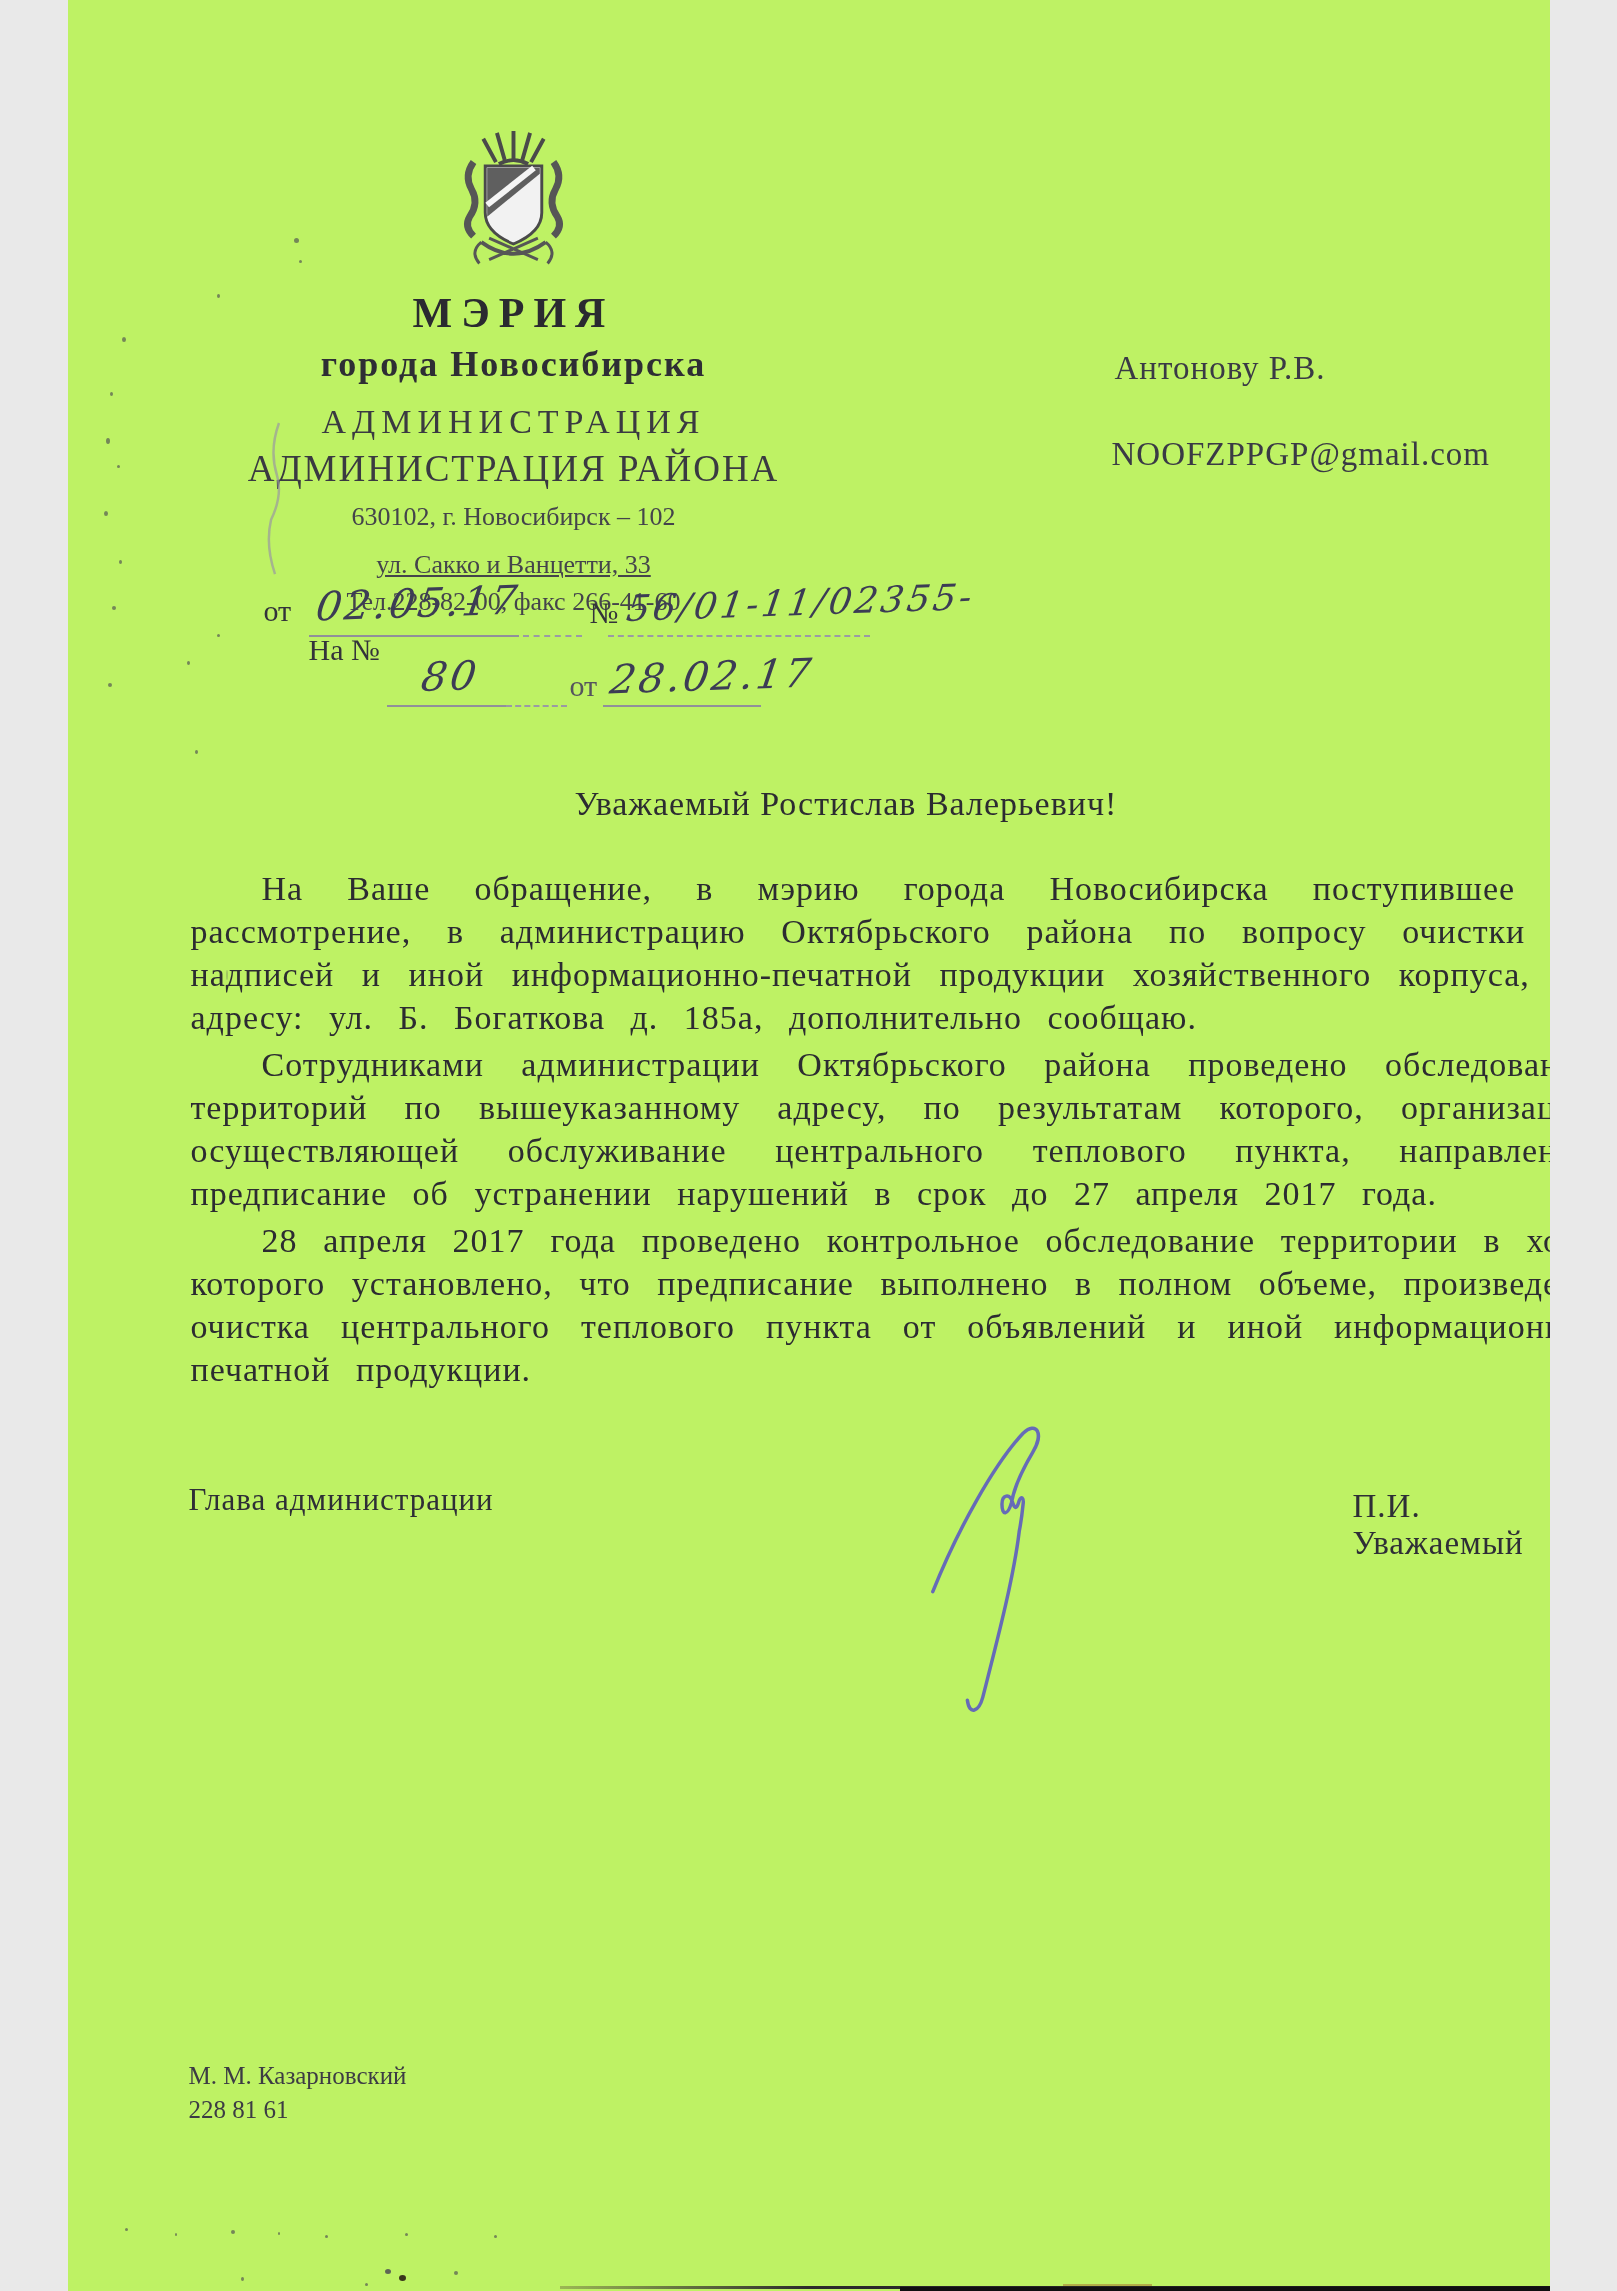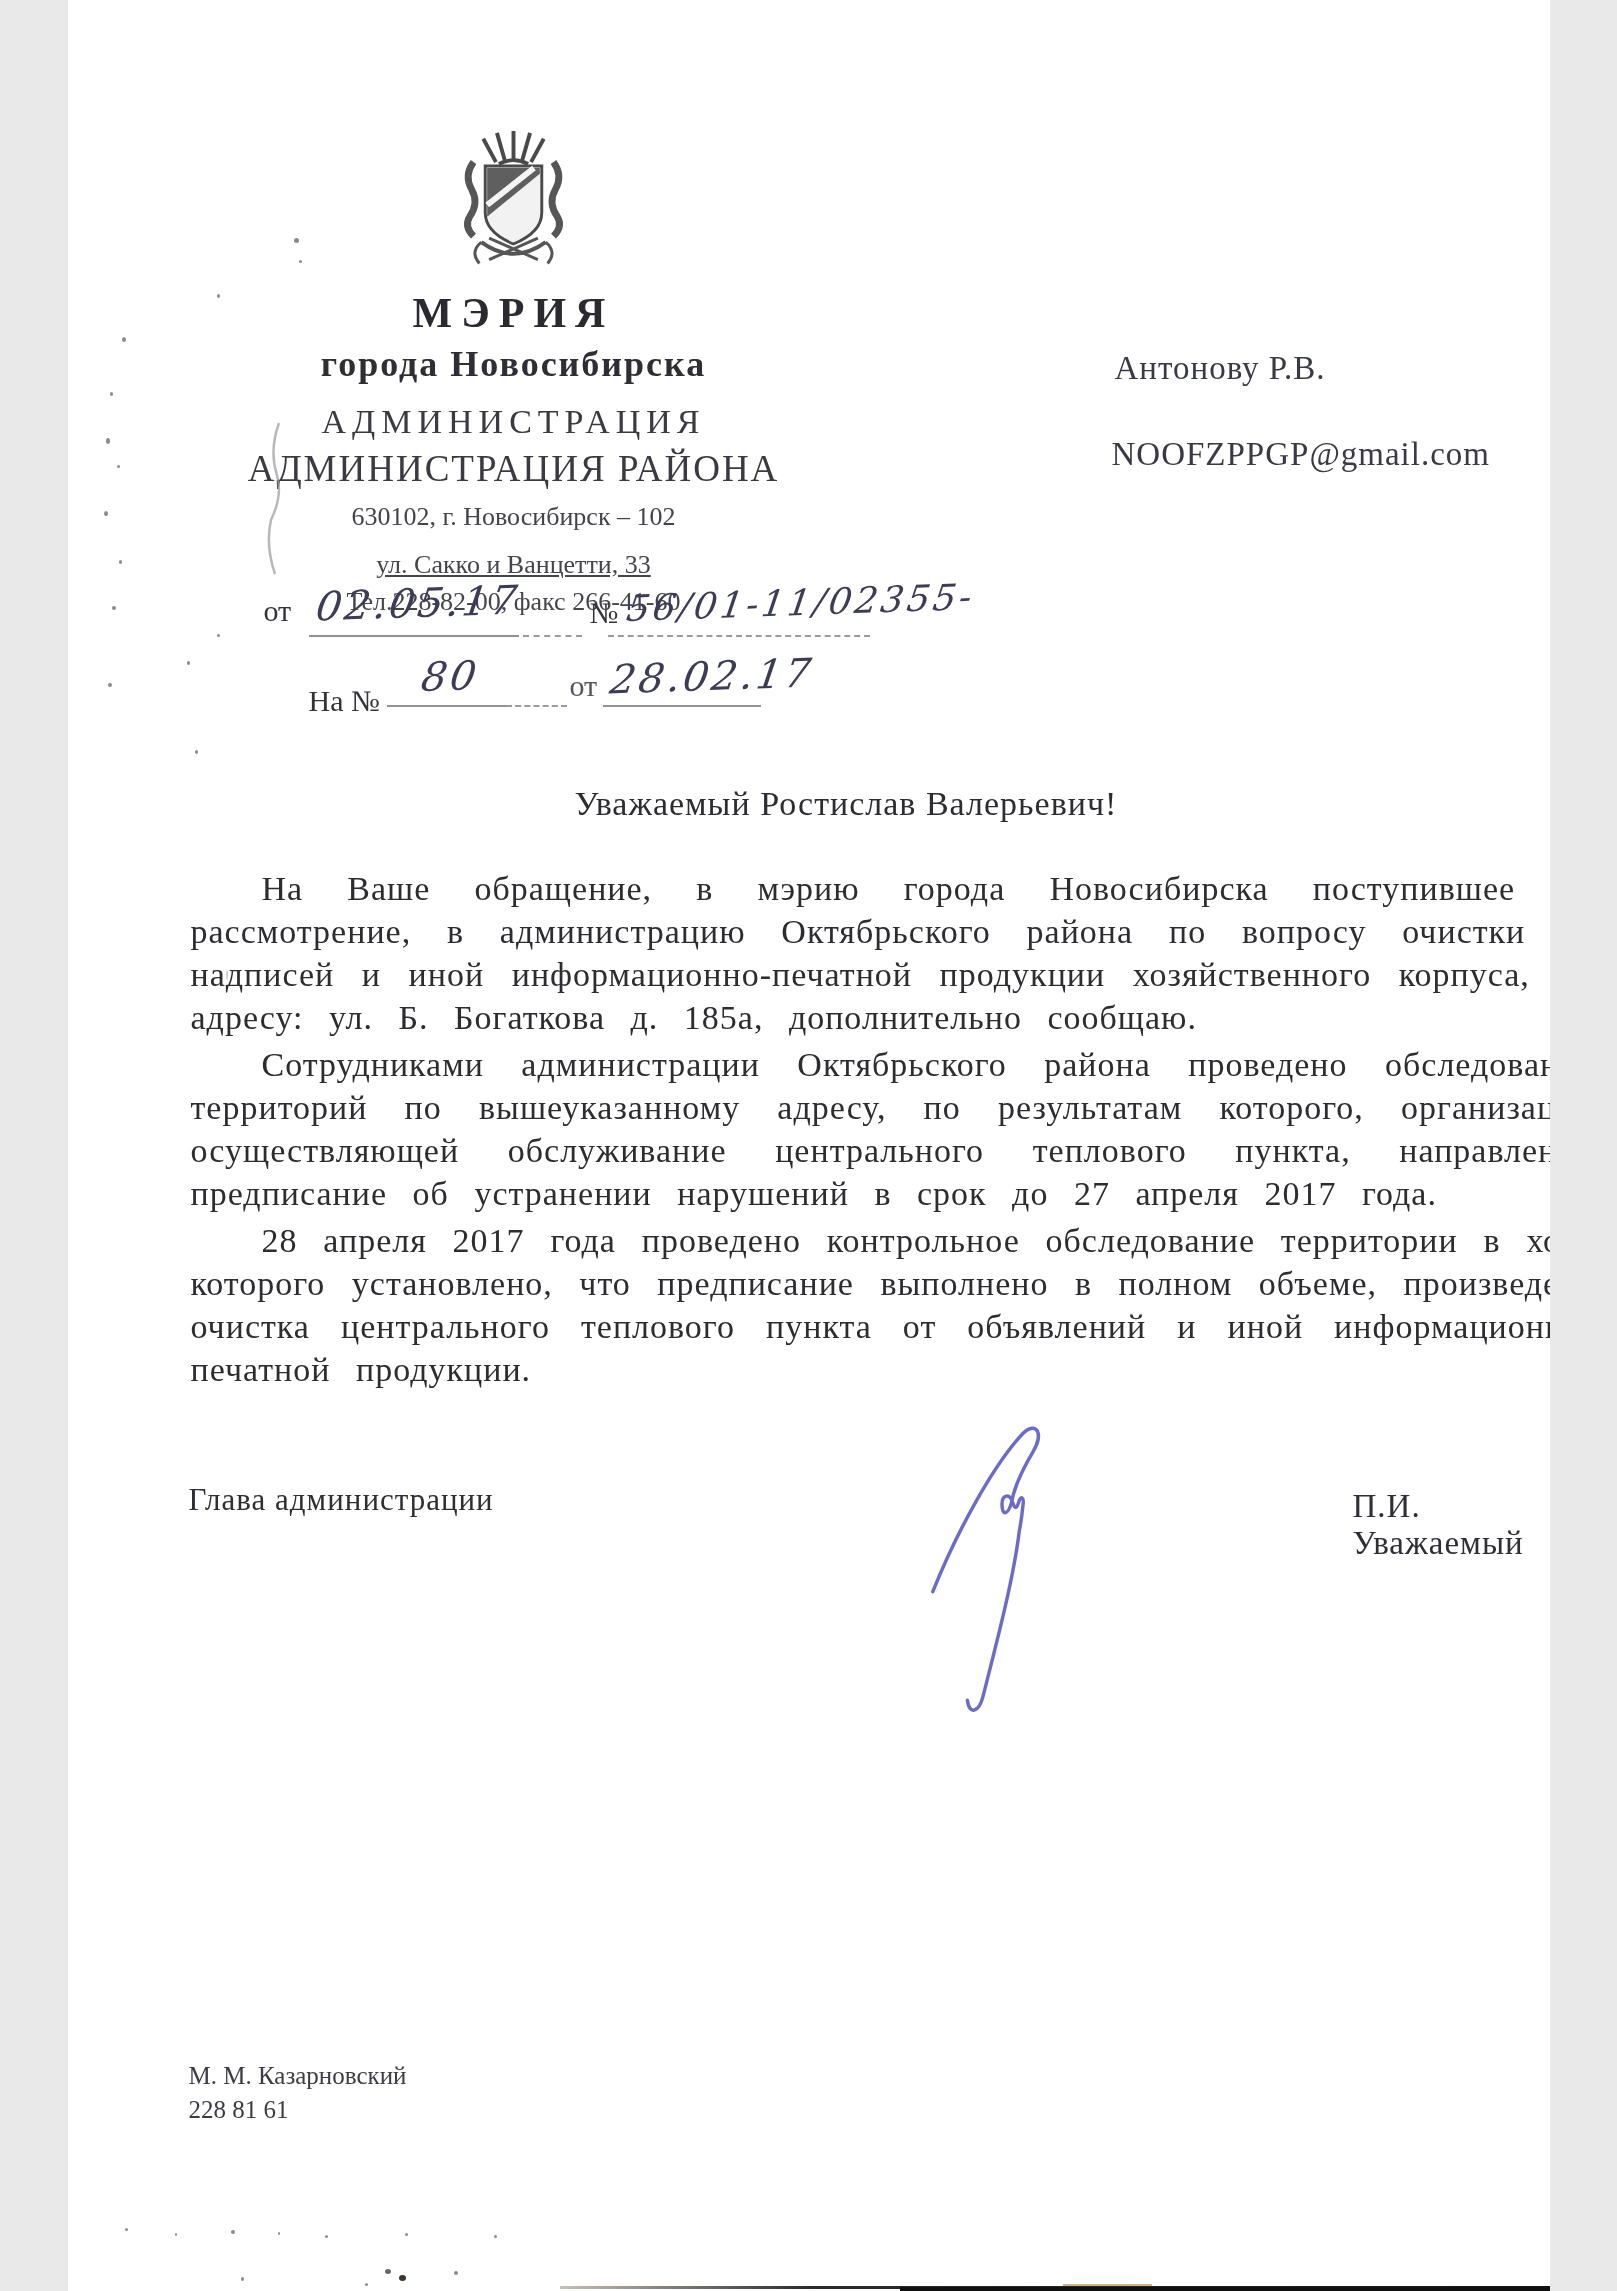--- a/index.html
+++ b/index.html
@@ -1,20 +1,20 @@
 <!DOCTYPE html>
 <html><head>
 <meta charset="utf-8">
 <style>
   html,body{margin:0;padding:0;background:#e9e9e9;}
   .page{
     position:relative;
     width:1482px;height:2292px;
     margin:0 auto;
-    background:#ffffff;
+    background:#bef264;
     font-family:"Liberation Serif", serif;
     color:#2c2c31;
     overflow:hidden;
   }
   .abs{position:absolute;}
 
   
   .letterhead{left:129px;top:127px;width:634px;text-align:center;}
   .emblem{display:inline-block;}
   .lh1{font-size:42px;font-weight:bold;letter-spacing:9px;color:#2a2a30;margin-top:2px;}
@@ -95,21 +95,21 @@
   </div>
 
   <span class="abs reflabel" style="left:196px;top:594px;">от</span>
   <span class="abs hand" style="left:249px;top:580px;font-size:40px;">02.05.17</span>
   <div class="abs uline" style="left:241px;top:635px;width:210px;"></div>
   <div class="abs uline dashed" style="left:455px;top:635px;width:59px;"></div>
   <span class="abs reflabel" style="left:522px;top:596px;">№</span>
   <span class="abs hand" style="left:560px;top:582px;font-size:36px;">56/01-11/02355-</span>
   <div class="abs uline dashed" style="left:540px;top:635px;width:262px;"></div>
 
-  <span class="abs reflabel" style="left:241px;top:684px;">На №</span>
+  <span class="abs reflabel" style="left:241px;top:633px;">На №</span>
   <span class="abs hand" style="left:354px;top:653px;font-size:40px;">80</span>
   <div class="abs uline" style="left:319px;top:705px;width:119px;"></div>
   <div class="abs uline dashed" style="left:438px;top:705px;width:61px;"></div>
   <span class="abs reflabel" style="left:502px;top:669px;color:#55555e;">от</span>
   <span class="abs hand" style="left:543px;top:653px;font-size:40px;">28.02.17</span>
   <div class="abs uline" style="left:535px;top:705px;width:158px;"></div>
 
   <div class="abs recipient-name" style="left:1047px;top:350px;">Антонову Р.В.</div>
   <div class="abs recipient-email" style="left:1044px;top:436px;">NOOFZPPGP@gmail.com</div>
 

